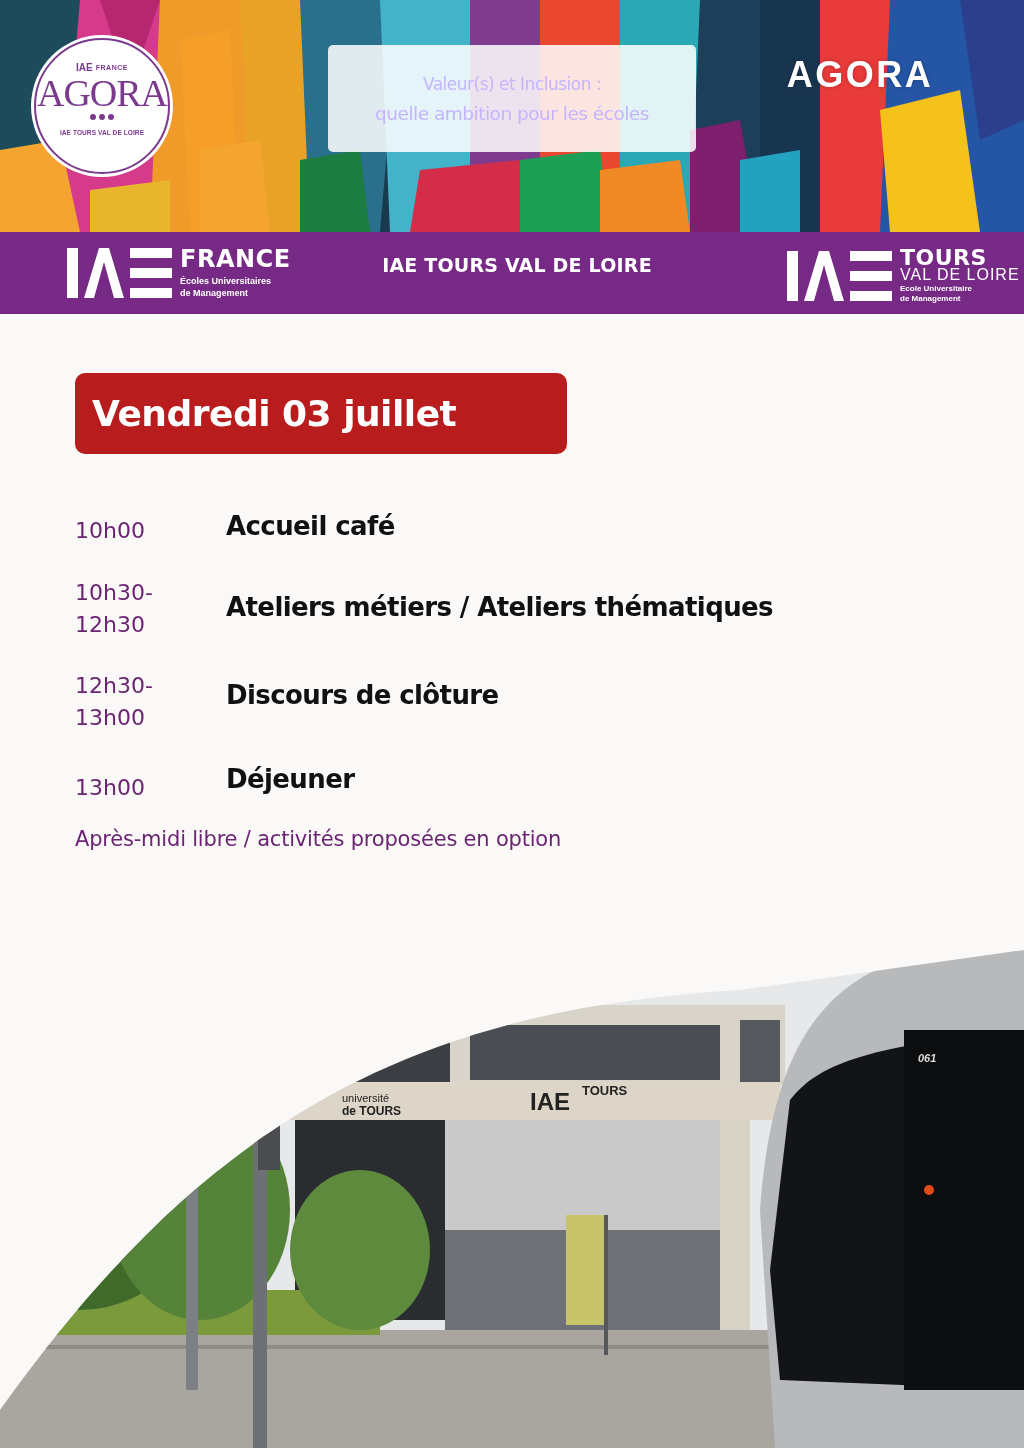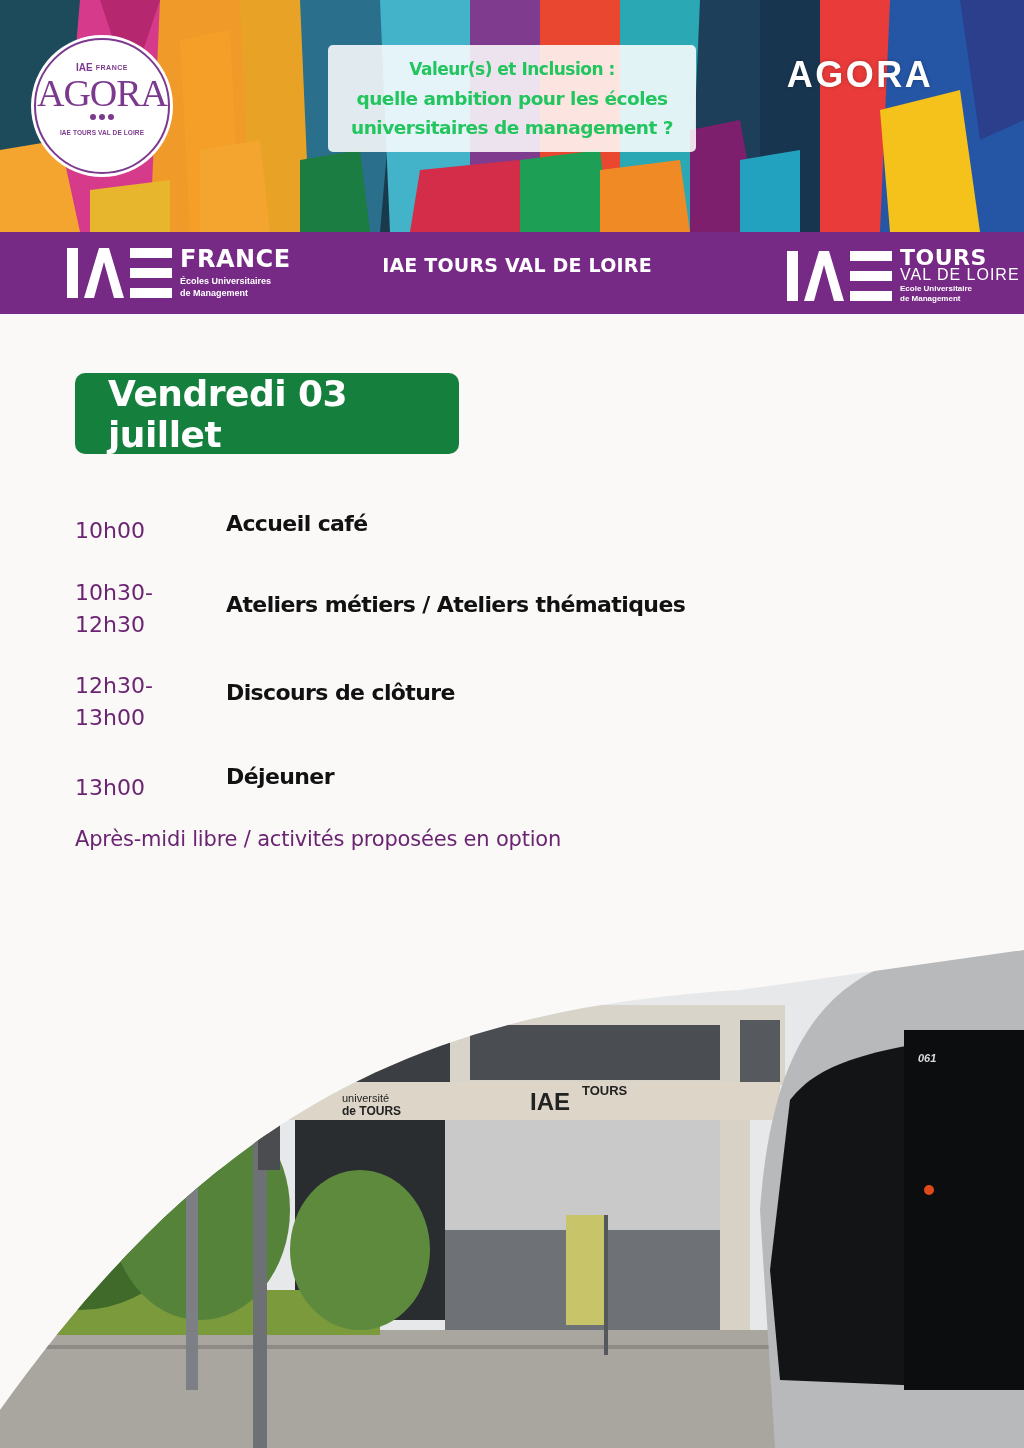--- a/index.html
+++ b/index.html
@@ -36,21 +36,21 @@
     margin-top: 9px; color: #7b3a8e; font-size: 6.5px; font-weight: bold; letter-spacing: 0.1px;
   }
 
   .theme-box {
     position: absolute; left: 328px; top: 45px; width: 368px; height: 107px;
     background: rgba(255,255,255,0.86); border-radius: 5px;
     display: flex; flex-direction: column; justify-content: center; align-items: center;
     text-align: center;
   }
   .theme-box .line {
-    color: #22c55e; font-weight: bold; font-size: 18.5px; line-height: 29px;
+    color: #c4b5fd; font-weight: normal; font-size: 18.5px; line-height: 29px;
     font-family: "DejaVu Sans", sans-serif; letter-spacing: -0.5px;
   }
   .theme-box .line.first { font-size: 17px; }
 
   .date-banner {
     position: absolute; left: 364px; top: 174px; width: 296px; height: 37px;
     background: rgba(116, 48, 138, 0.85);
     display: flex; align-items: center; justify-content: center;
     color: #ffffff; font-weight: bold; font-size: 25px; font-family: "DejaVu Sans", sans-serif;
     letter-spacing: 0.3px;
@@ -89,34 +89,34 @@
   .iae-tours .small { font-size: 8px; font-weight: bold; line-height: 10px; margin-top: 3px; }
 
   .venue {
     position: absolute; left: 270px; top: 20px; width: 494px; text-align: center; color: #fff;
   }
   .venue .name { font-weight: bold; font-size: 19px; line-height: 26px; font-family: "DejaVu Sans", sans-serif; letter-spacing: 0.2px; }
   .venue .addr { font-size: 14px; line-height: 22px; font-family: "DejaVu Sans", sans-serif; }
 
   
   .day-pill {
-    position: absolute; left: 75px; top: 373px; width: 384px; height: 81px;
-    background: #15803d; border-radius: 10px;
-    display: flex; align-items: center; padding-left: 33px;
+    position: absolute; left: 75px; top: 373px; width: 492px; height: 81px;
+    background: #b91c1c; border-radius: 10px;
+    display: flex; align-items: center; padding-left: 17px;
     color: #fff; font-weight: bold; font-size: 36px; font-family: "DejaVu Sans", sans-serif;
     letter-spacing: -0.5px;
   }
 
   .schedule-row { position: absolute; left: 75px; width: 900px; }
   .schedule-row .time {
     position: absolute; left: 0; color: #6b2472; font-size: 22px; line-height: 32px;
     font-family: "DejaVu Sans", sans-serif;
   }
   .schedule-row .activity {
-    position: absolute; left: 151px; color: #111111; font-weight: bold; font-size: 22px;
+    position: absolute; left: 151px; color: #111111; font-weight: bold; font-size: 26px;
     font-family: "DejaVu Sans", sans-serif; letter-spacing: -0.6px; white-space: nowrap;
   }
 
   .afternoon-note {
     position: absolute; left: 75px; top: 827px; color: #6b2472; font-size: 21px;
     font-family: "DejaVu Sans", sans-serif; letter-spacing: -0.2px;
   }
 
   
   .photo {
@@ -168,21 +168,20 @@
         <span></span>
         <span></span>
         <span></span>
       </div>
     <div class="badge-sub">IAE TOURS VAL DE LOIRE</div>
   </div>
 
   <div class="theme-box">
     <div class="line first">Valeur(s) et Inclusion :</div>
     <div class="line">quelle ambition pour les écoles</div>
-    <div class="line">universitaires de management ?</div>
   </div>
 
 
   <div class="event-title">
     <div>AGORA</div>
   </div>
 </div>
 
 <div class="info-bar">
   <div class="iae-logo iae-france">

